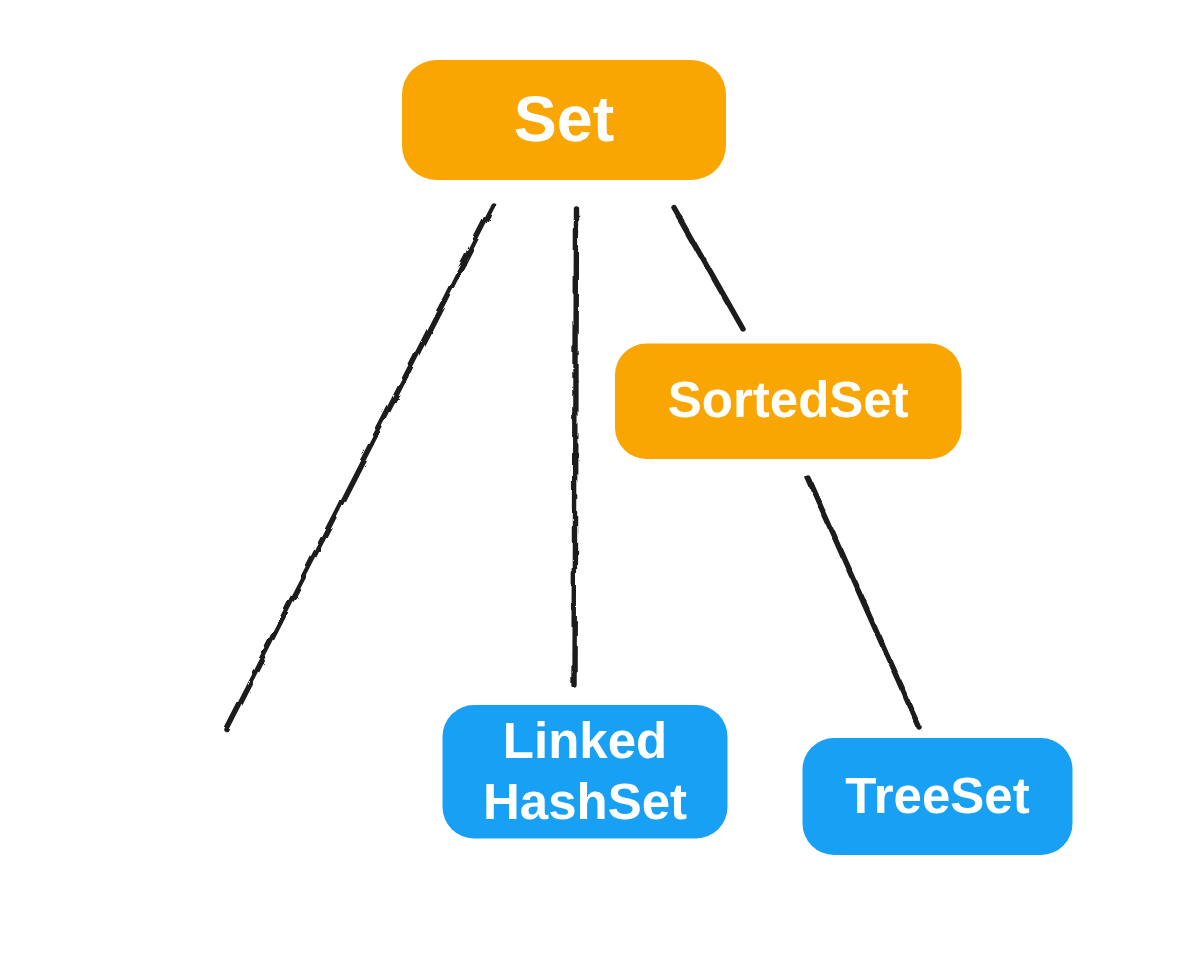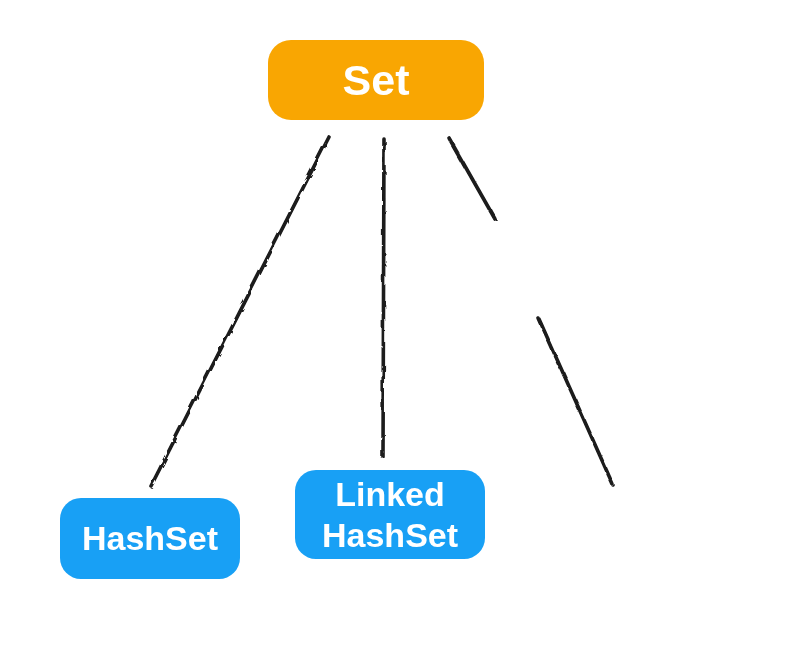--- a/index.html
+++ b/index.html
@@ -68,23 +68,26 @@
       <path class="edge" d="M383,138 L382,456"></path>
       <path class="edge" d="M448,137 L494,218"></path>
       <path class="edge" d="M538,318 L612,484"></path>
     </g>
   </svg>
 
   <div class="node orange n-set">
     <span>Set</span>
   </div>
 
+  <div class="node orange n-sortedset">
+    <span>SortedSet</span>
+  </div>
 
-  <div class="node blue n-hashset">
-    <span>HashSet</span>
-  </div>
 
   <div class="node blue n-linkedhashset">
     <span>Linked HashSet</span>
   </div>
 
+  <div class="node blue n-treeset">
+    <span>TreeSet</span>
+  </div>
 
 </div>
 
 </body></html>

